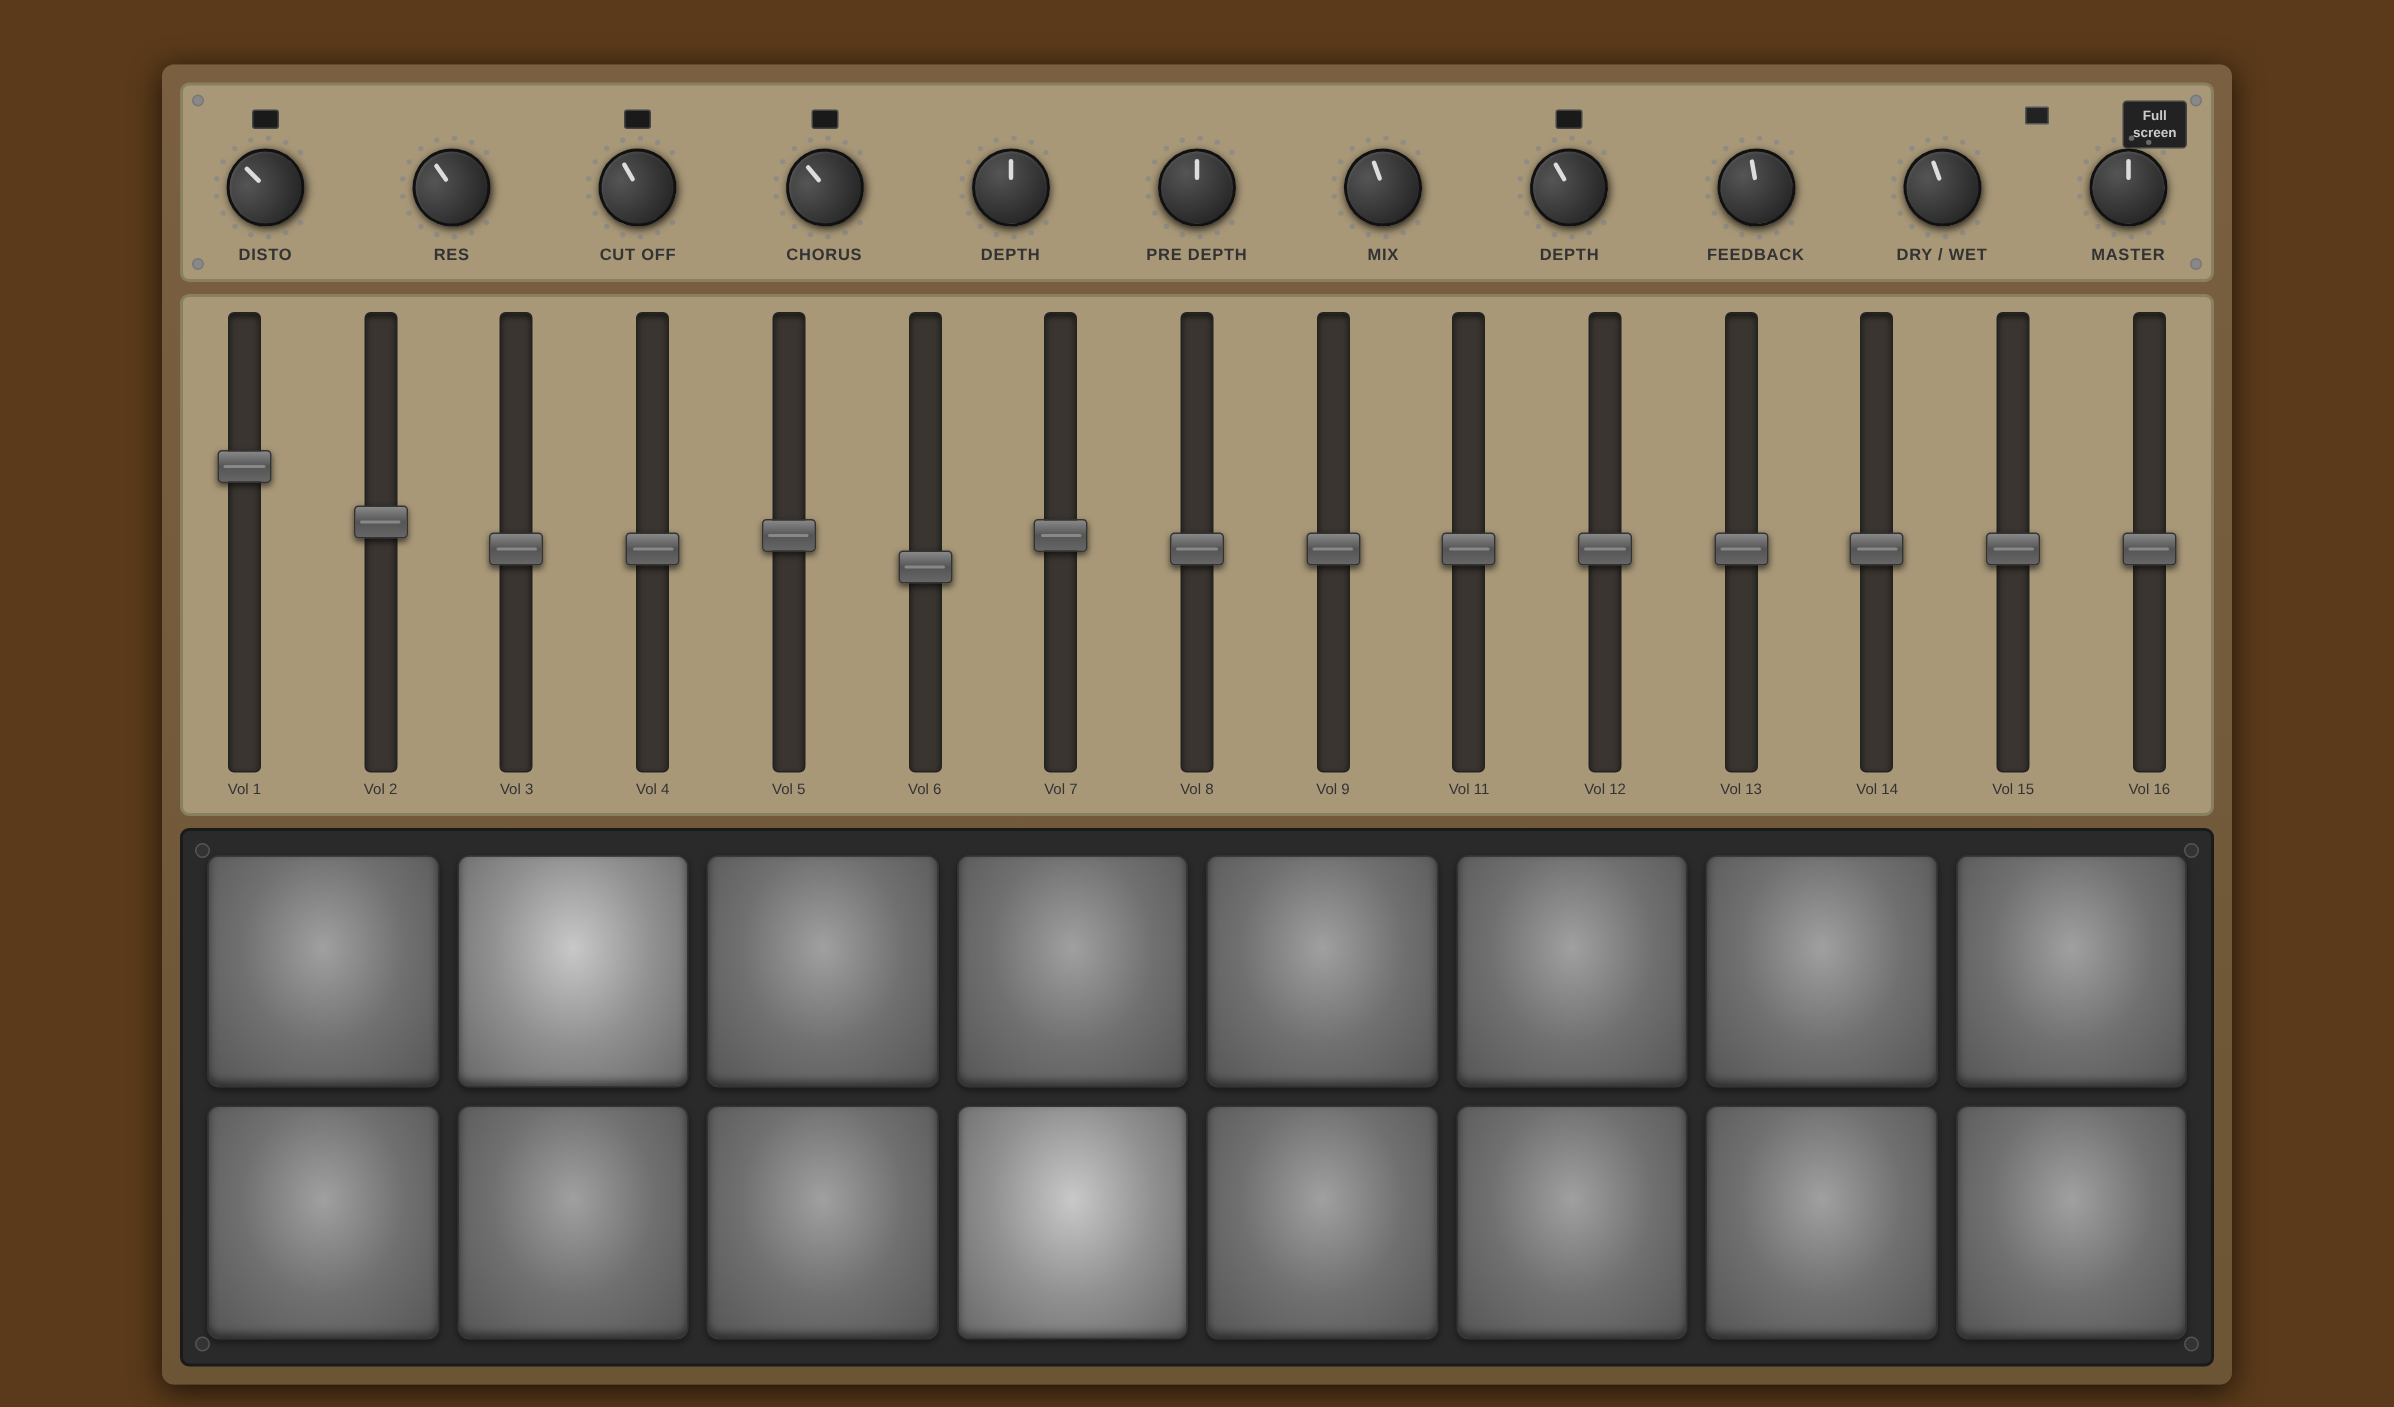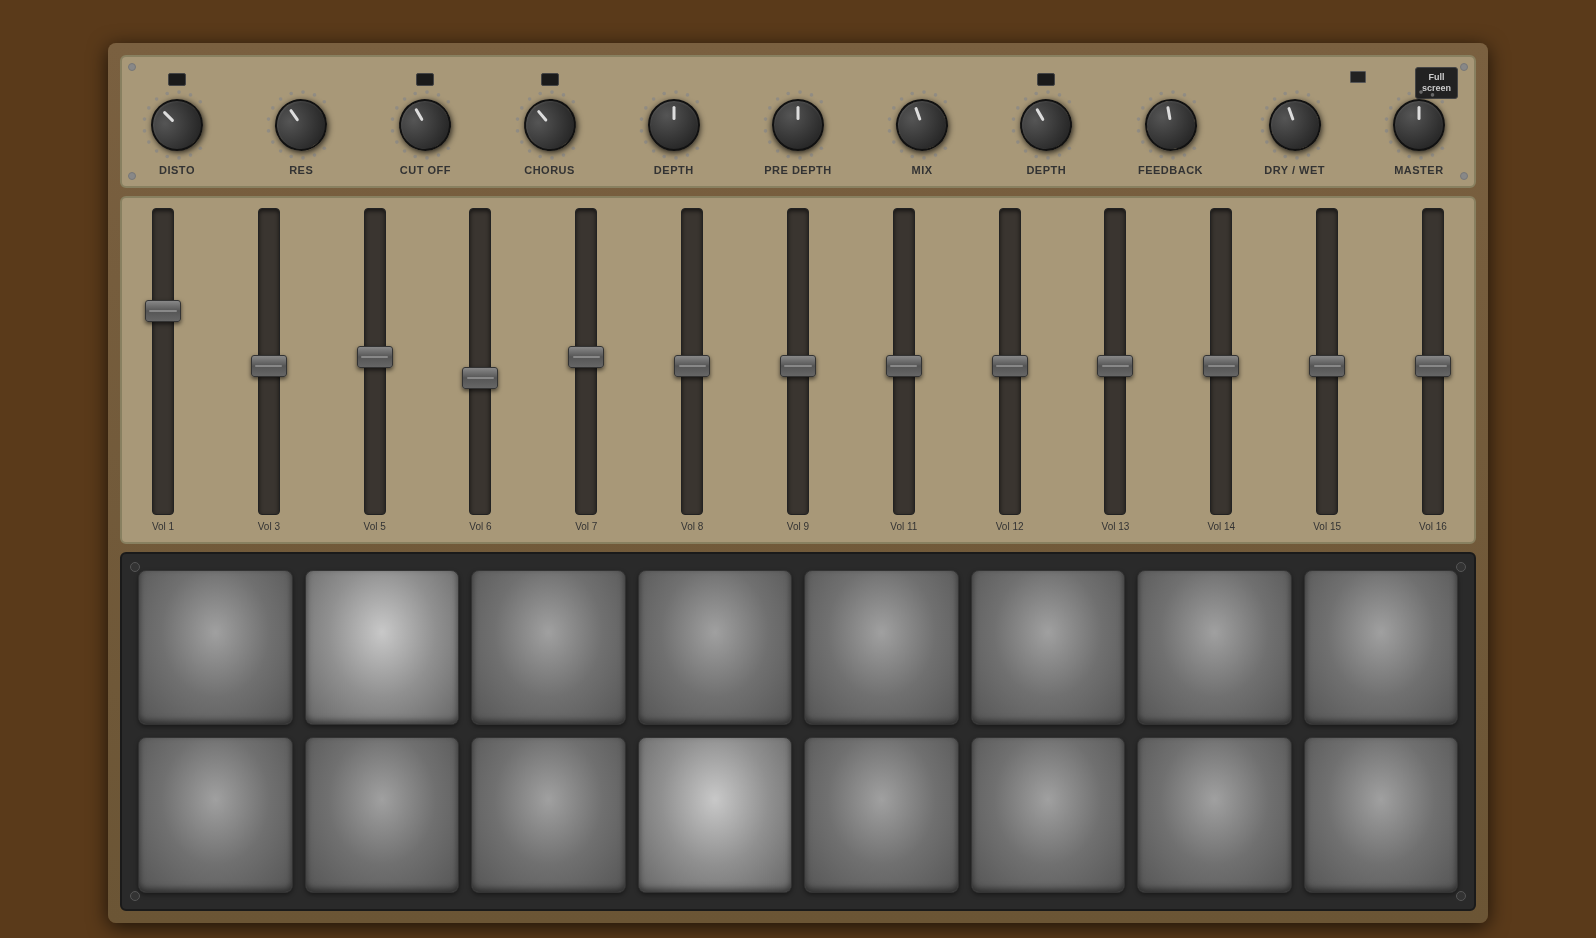--- a/index.html
+++ b/index.html
@@ -637,24 +637,40 @@
     <div class="fader-track-wrapper">
       <div class="fader-track">
         <div class="fader-handle" style="top: 30%;"></div>
       </div>
     </div>
     <div class="fader-label">Vol 1</div>
   </div>
         <div class="fader-container">
     <div class="fader-track-wrapper">
       <div class="fader-track">
+        <div class="fader-handle" style="top: 42%;"></div>
+      </div>
+    </div>
+    <div class="fader-label">Vol 2</div>
+  </div>
+        <div class="fader-container">
+    <div class="fader-track-wrapper">
+      <div class="fader-track">
         <div class="fader-handle" style="top: 48%;"></div>
       </div>
     </div>
     <div class="fader-label">Vol 3</div>
+  </div>
+        <div class="fader-container">
+    <div class="fader-track-wrapper">
+      <div class="fader-track">
+        <div class="fader-handle" style="top: 48%;"></div>
+      </div>
+    </div>
+    <div class="fader-label">Vol 4</div>
   </div>
         <div class="fader-container">
     <div class="fader-track-wrapper">
       <div class="fader-track">
         <div class="fader-handle" style="top: 45%;"></div>
       </div>
     </div>
     <div class="fader-label">Vol 5</div>
   </div>
         <div class="fader-container">

